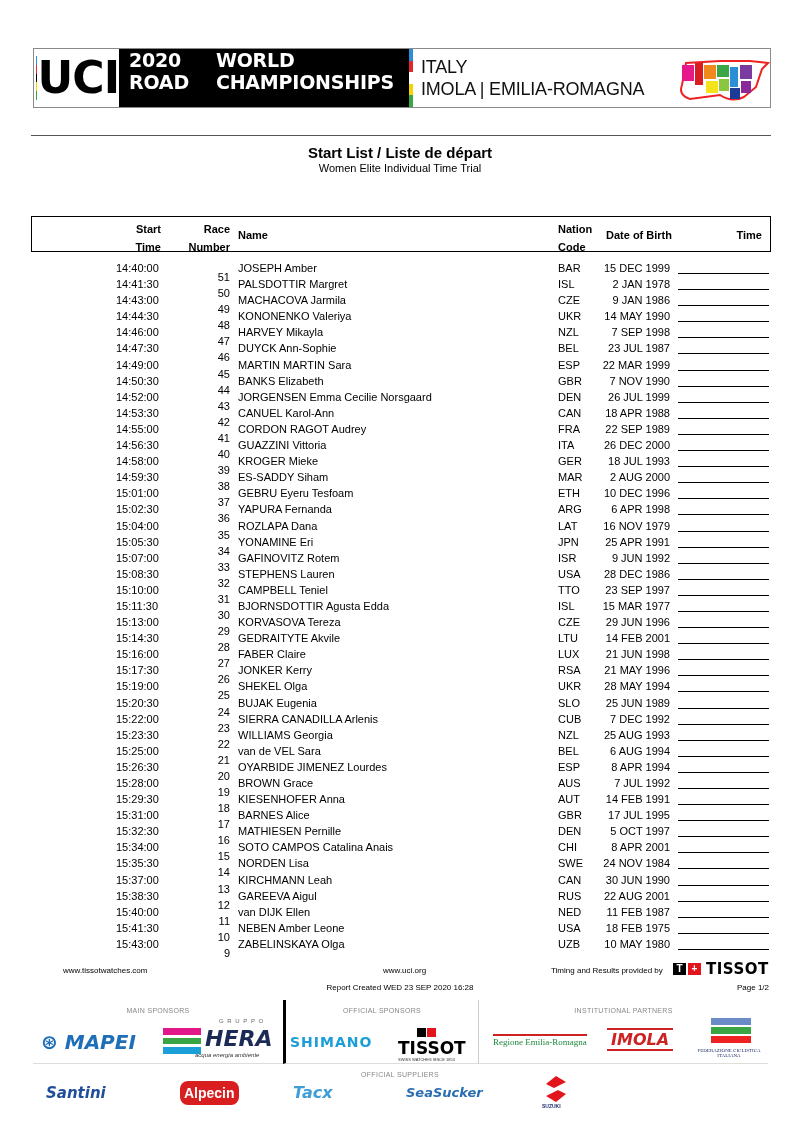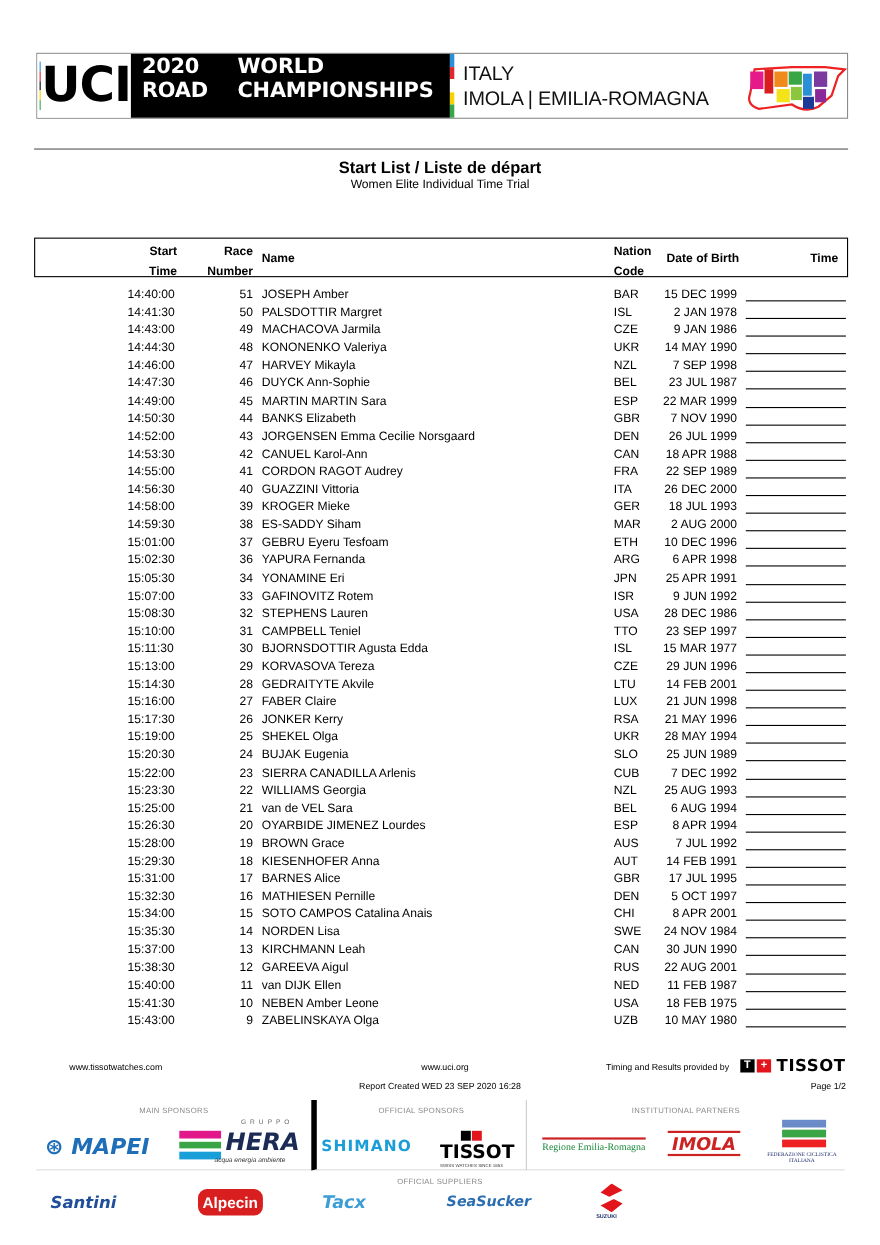--- a/index.html
+++ b/index.html
@@ -33,41 +33,41 @@
   .h-name { left: 206px; top: 12px; }
   .h-nation { left: 526px; top: 3px; line-height: 18px; }
   .h-dob { left: 574px; top: 12px; }
   .h-time { right: 8px; top: 12px; }
 
   
   .rows { position: absolute; left: 0; top: 260px; width: 800px; }
   .row { position: relative; height: 16.1px; font-size: 11px; line-height: 16px; }
   .row .c { position: absolute; top: 0; white-space: nowrap; }
   .c-start { left: 116px; width: 42px; text-align: left; }
-  .c-num { left: 200px; width: 30px; text-align: right; }
+  .c-num { left: 200px; width: 30px; text-align: right; margin-top: 9px; }
   .c-name { left: 238px; }
   .c-nat { left: 558px; }
   .c-dob { left: 592px; width: 78px; text-align: right; }
   .c-time { left: 678px; width: 91px; height: 12px; top: 2px !important; border-bottom: 1px solid #000; }
 
   
   .foot-l { position: absolute; left: 31px; top: 966px; font-size: 8px; margin-left: 32px; }
   .foot-c { position: absolute; left: 383px; top: 966px; font-size: 8px; }
   .foot-r { position: absolute; left: 551px; top: 966px; font-size: 8px; }
   .tissot-mark { position: absolute; left: 673px; top: 960px; display: flex; align-items: center; gap: 2px; }
   .tbox { width: 13px; height: 12px; font-size: 10px; font-weight: bold; text-align: center; line-height: 12px; color: #fff; }
   .tissot-word { font-weight: 900; font-size: 15px; letter-spacing: 0.5px; margin-left: 3px; font-family: "DejaVu Sans", sans-serif; }
   .report { position: absolute; left: 0; width: 800px; text-align: center; top: 983px; font-size: 8px; }
   .page { position: absolute; right: 31px; top: 983px; font-size: 8px; }
 
   
   .sp-sec { position: absolute; top: 1000px; height: 64px; border-bottom: 1px solid #ddd; }
   .sp-title { position: absolute; top: 7px; width: 100%; text-align: center; font-size: 7px; color: #888; letter-spacing: 0.3px; }
   .sp-main { left: 33px; width: 250px; }
-  .sp-off { left: 283px; width: 195px; border-left: 5px solid #000000; }
+  .sp-off { left: 283px; width: 195px; border-left: 3px solid #000000; }
   .sp-inst { left: 478px; width: 290px; border-left: 1px solid #ccc; }
   .logo { position: absolute; font-weight: 900; font-style: italic; font-family: "DejaVu Sans", sans-serif; }
   .sup-title { position: absolute; top: 1071px; width: 800px; text-align: center; font-size: 7px; color: #888; letter-spacing: 0.3px; }
 </style>
 </head>
 <body>
 
 <div class="banner">
   <div class="uci-block">
     <div class="rainbow">
@@ -257,20 +257,28 @@
     </div>
     <div class="row">
       <span class="c c-start">15:02:30</span>
       <span class="c c-num">36</span>
       <span class="c c-name">YAPURA Fernanda</span>
       <span class="c c-nat">ARG</span>
       <span class="c c-dob">6 APR 1998</span>
       <span class="c c-time"></span>
     </div>
     <div class="row">
+      <span class="c c-start">15:04:00</span>
+      <span class="c c-num">35</span>
+      <span class="c c-name">ROZLAPA Dana</span>
+      <span class="c c-nat">LAT</span>
+      <span class="c c-dob">16 NOV 1979</span>
+      <span class="c c-time"></span>
+    </div>
+    <div class="row">
       <span class="c c-start">15:05:30</span>
       <span class="c c-num">34</span>
       <span class="c c-name">YONAMINE Eri</span>
       <span class="c c-nat">JPN</span>
       <span class="c c-dob">25 APR 1991</span>
       <span class="c c-time"></span>
     </div>
     <div class="row">
       <span class="c c-start">15:07:00</span>
       <span class="c c-num">33</span>

